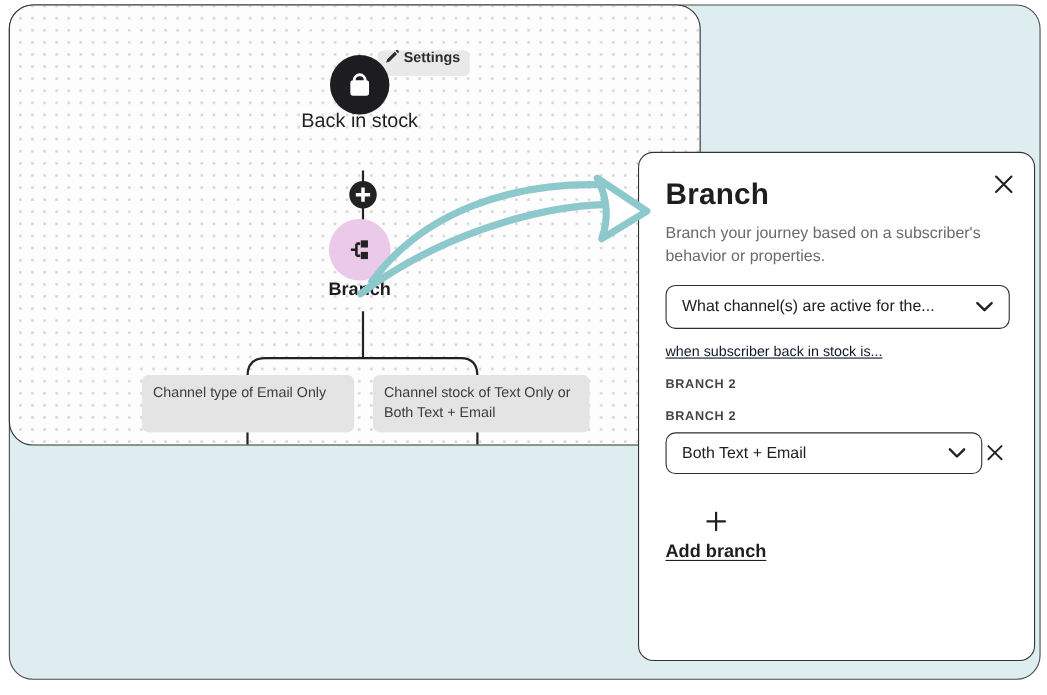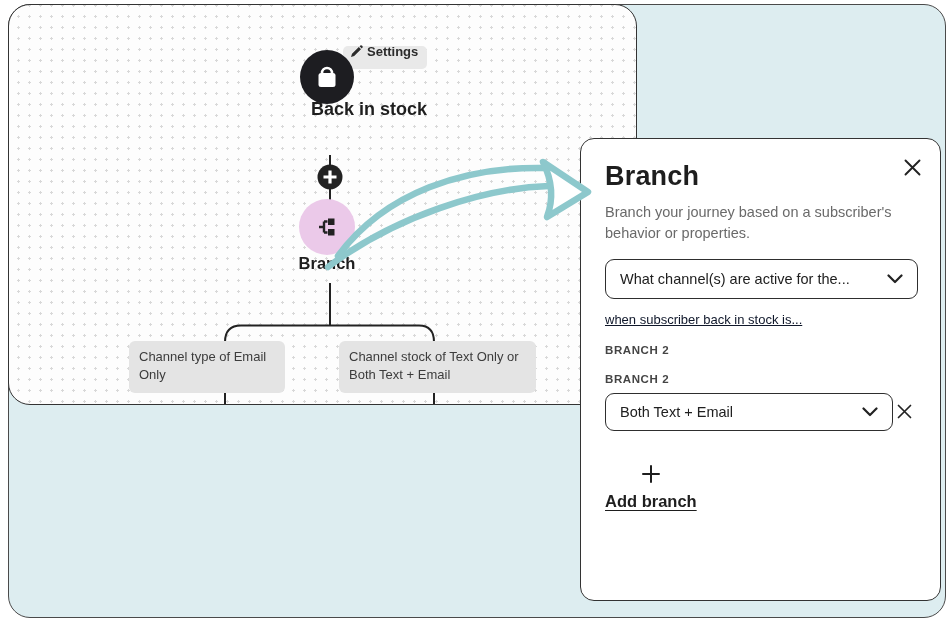--- a/index.html
+++ b/index.html
@@ -17,31 +17,31 @@
     background-image:radial-gradient(circle,#d8d8d8 1.1px,transparent 1.4px);
     background-size:11px 11px;background-position:4px 6px;}
 
   .canvas-lines{position:absolute;left:0;top:0;width:629px;height:401px;pointer-events:none;}
 
   .settings-pill{position:absolute;left:334px;top:41px;height:23px;display:flex;align-items:center;gap:4px;
     background:var(--pill-gray,#e9e9e9);border-radius:5px;padding:0 9px 12px 7px;z-index:3;
     font-size:13px;font-weight:600;color:#2c2c2c;cursor:pointer;}
   .trigger-circle{position:absolute;left:291px;top:45px;width:54px;height:54px;border-radius:50%;
     background:var(--node-dark,#1d1d21);z-index:4;display:flex;align-items:center;justify-content:center;cursor:pointer;}
-  .trigger-label{position:absolute;left:218px;top:94px;width:200px;text-align:right;
-    font-size:18px;font-weight:700;color:#1e1e1e;z-index:4;}
+  .trigger-label{position:absolute;left:218px;top:94px;width:200px;text-align:center;
+    font-size:18px;font-weight:400;color:#1e1e1e;z-index:4;}
 
   .branch-circle{position:absolute;left:290px;top:194px;width:56px;height:56px;border-radius:50%;
     background:var(--node-pink,#ebc9e9);z-index:3;display:flex;align-items:center;justify-content:center;cursor:pointer;}
   .branch-node-label{position:absolute;left:258px;top:249px;width:120px;text-align:center;
     font-size:16.5px;font-weight:700;color:#1e1e1e;z-index:3;}
 
   .cond-box{position:absolute;top:336px;background:var(--box-gray,#e4e4e4);border-radius:6px;
     padding:7px 10px;font-size:13px;line-height:1.38;color:#3c3c3c;z-index:3;}
-  .cond-box.left{left:120px;width:156px;height:52px;}
+  .cond-box.left{left:120px;width:193px;height:52px;}
   .cond-box.right{left:330px;width:197px;height:52px;}
 
   
   .arrow-svg{position:absolute;left:300px;top:140px;width:300px;height:140px;z-index:5;pointer-events:none;}
 
   
   .panel{position:absolute;left:580px;top:138px;width:361px;height:463px;background:#fff;
     border:1.5px solid #333;border-radius:14px;z-index:4;padding:20px 24px;}
   .panel-close{position:absolute;top:16px;right:16px;width:24px;height:24px;display:flex;
     align-items:center;justify-content:center;cursor:pointer;background:none;border:none;padding:0;}

